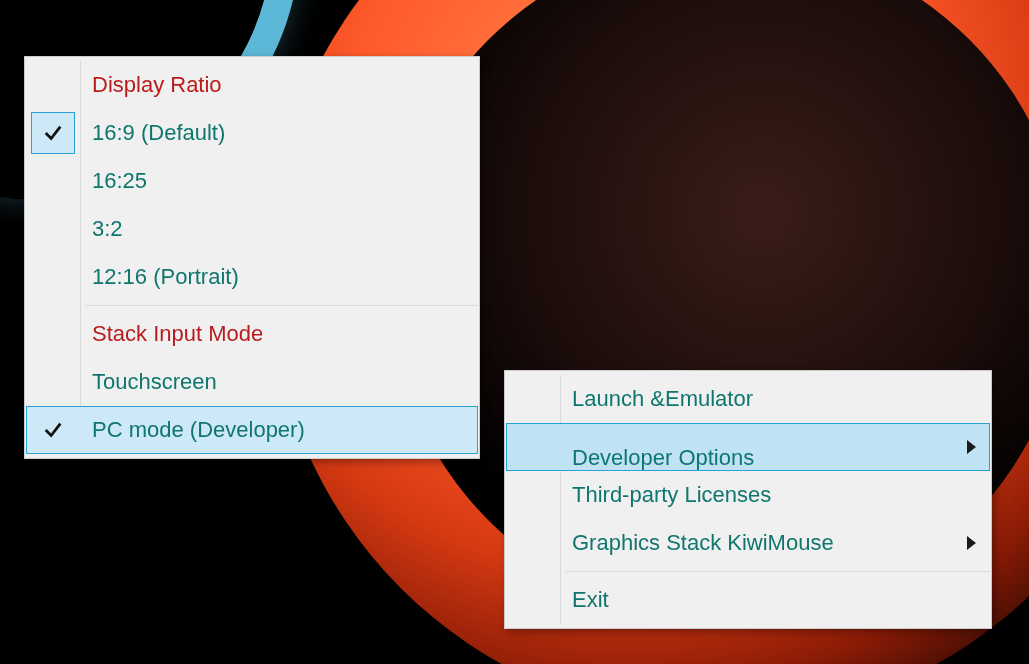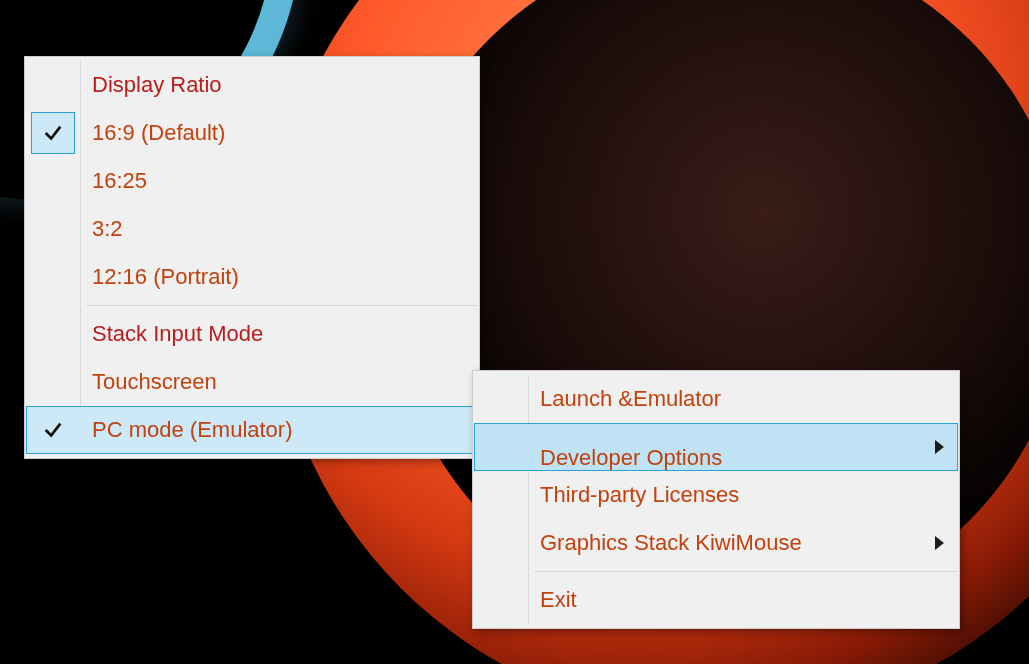--- a/index.html
+++ b/index.html
@@ -43,28 +43,28 @@
     border: 1px solid #ccc;
     box-shadow: 3px 3px 8px rgba(0,0,0,0.35);
     padding: 4px 1px;
   }
   .menu .gutter-line {
     position: absolute;
     left: 55px; top: 4px; bottom: 4px;
     width: 1px; background: #d9d9d9;
   }
   .menu1 { left: 24px; top: 56px; width: 456px; }
-  .menu2 { left: 472px; top: 370px; width: 488px; }
+  .menu2 { left: 504px; top: 370px; width: 488px; }
 
   .row {
     position: relative;
     display: flex; align-items: center;
     height: 48px;
     padding-left: 66px; padding-right: 18px;
-    font-size: 22px; color: #c2410c;
+    font-size: 22px; color: #0f766e;
     white-space: nowrap;
     cursor: default;
   }
   .row.header {
     color: #b91c1c;
   }
   .row.sep {
     height: 0;
     margin: 4px 0 4px 60px;
     border-top: 1px solid #d9d9d9;
@@ -145,21 +145,21 @@
   <div class="row">
     <span>Touchscreen</span>
   </div>
 
   <div class="row highlight">
     <span class="check">
       <svg class="tick" viewBox="0 0 24 24">
           <path d="M4 12 L10 18 L20 5" fill="none" stroke="#111" stroke-width="3"></path>
         </svg>
     </span>
-    <span>PC mode (Emulator)</span>
+    <span>PC mode (Developer)</span>
   </div>
 </div>
 
 <div class="menu menu2">
   <div class="gutter-line"></div>
 
   <div class="row">
     <span>Launch &amp;Emulator</span>
   </div>
 

